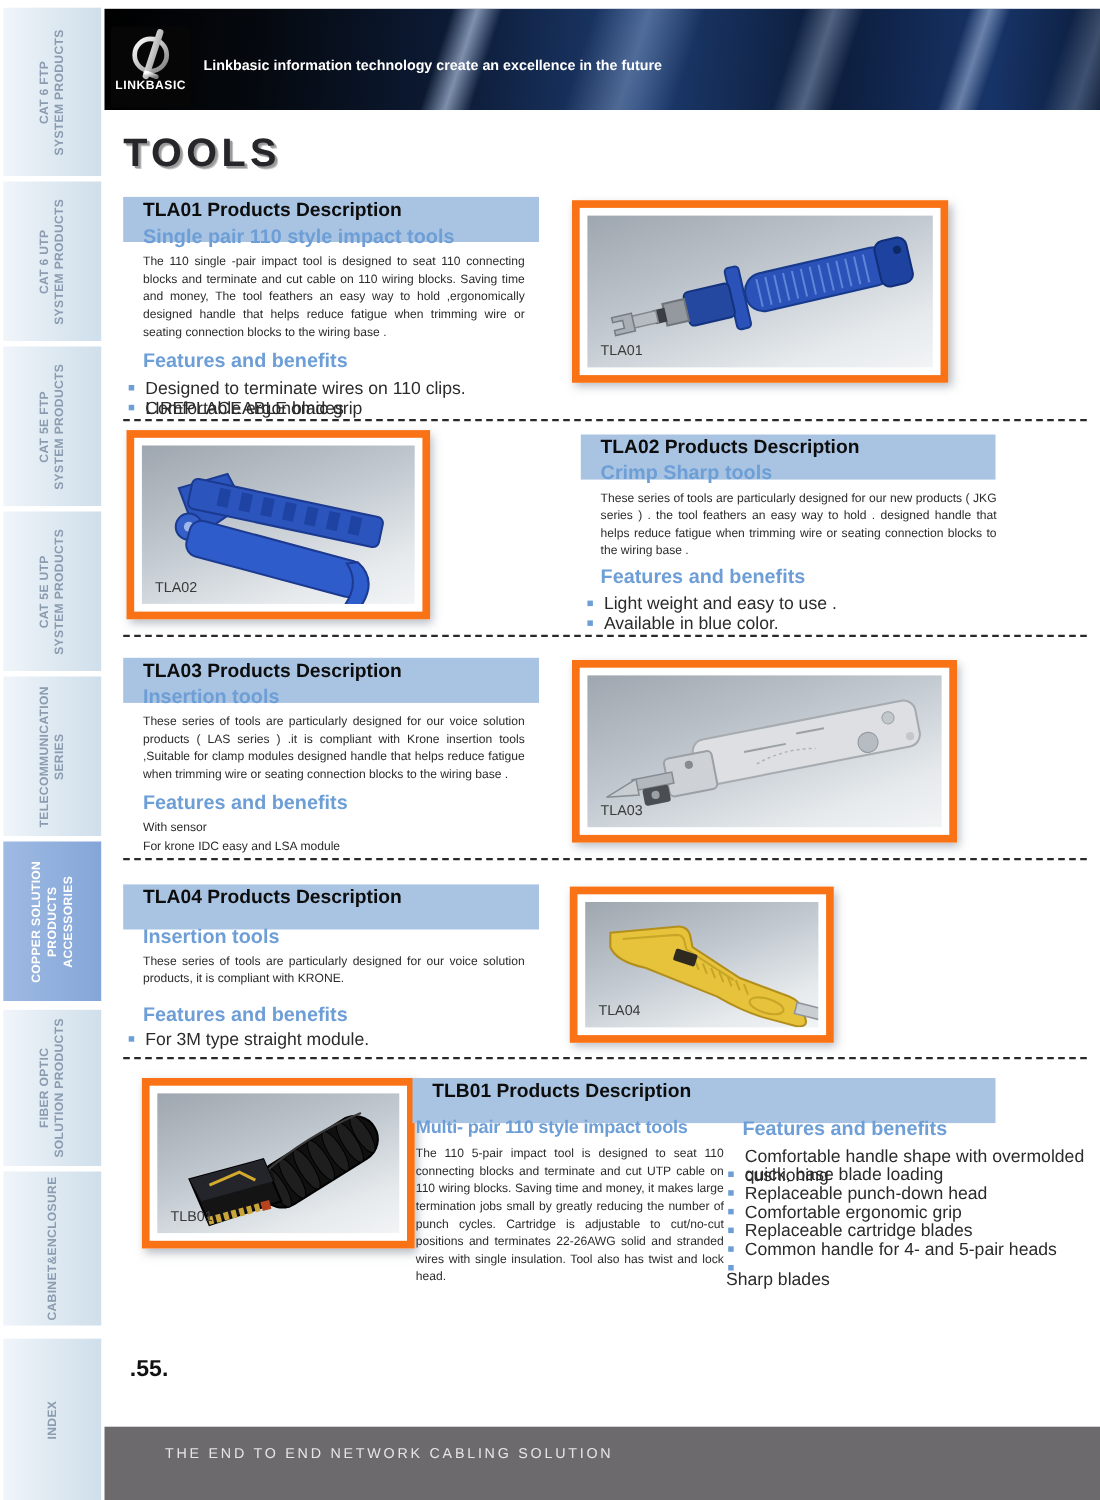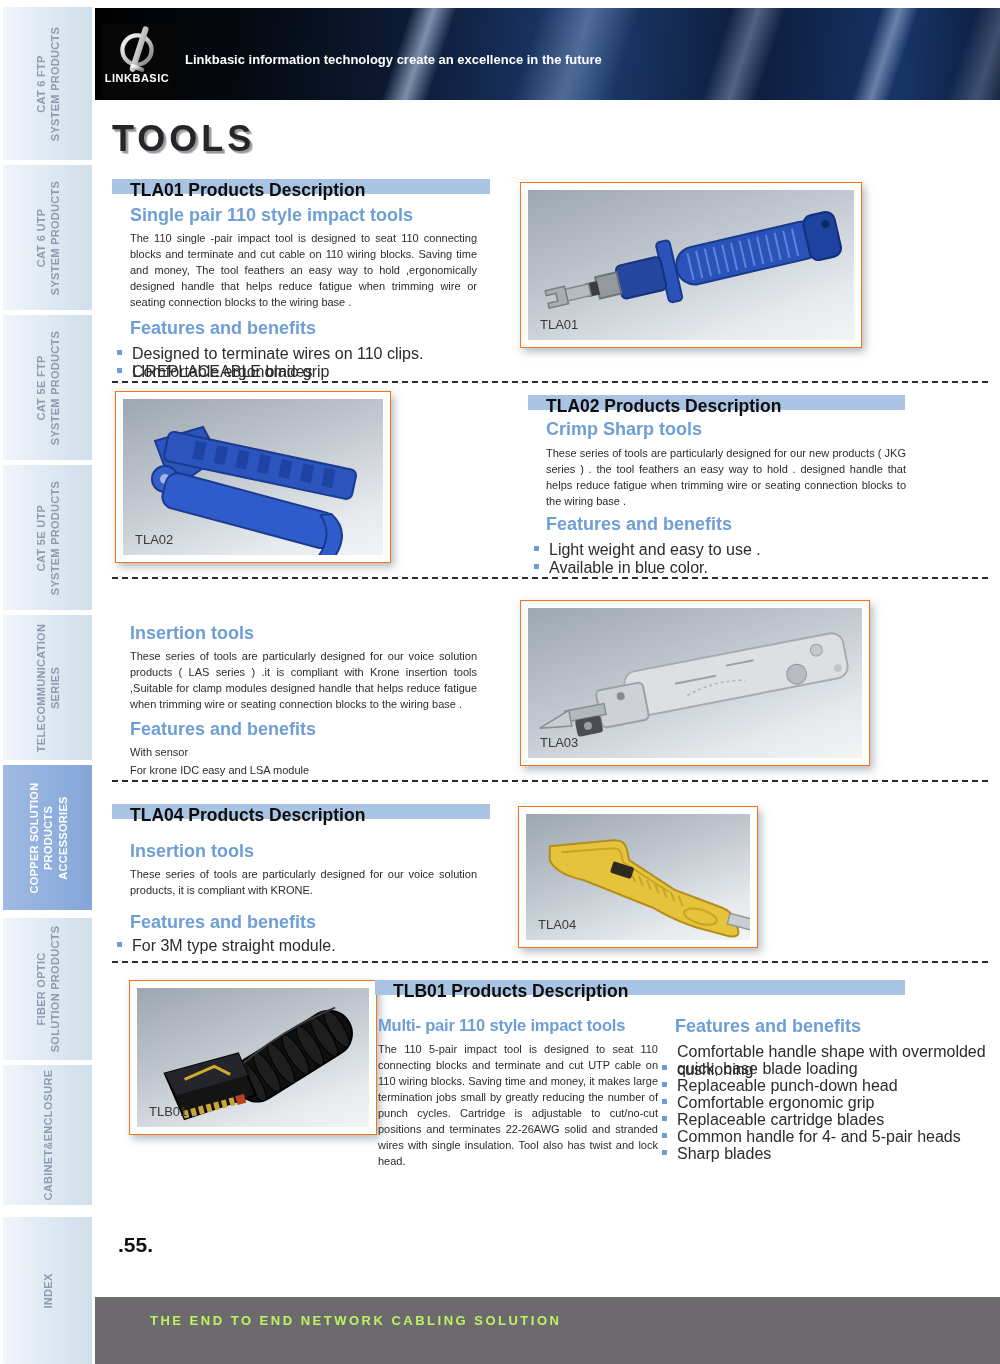--- a/index.html
+++ b/index.html
@@ -25,45 +25,45 @@
   .logo-box { position:absolute; left:6px; top:16px; width:72px; height:74px; background:#060606;
     border-radius:3px; text-align:center; }
   .logo-box svg { display:block; margin:2px auto 0; }
   .logo-word { color:#ffffff; font-weight:bold; font-size:11px; letter-spacing:.5px; margin-top:-2px; }
   .tagline { position:absolute; left:90px; top:44px; color:#ffffff; font-weight:bold; font-size:13px; }
 
   .tools-title { position:absolute; left:112px; top:118px; font-size:36px; font-weight:800;
     letter-spacing:4px; color:#26262a; text-shadow:2px 2px 0 #9a9a9a, 3px 3px 0 #c4c4c4; }
 
   
-  .section-bar { position:absolute; height:15px; background:#a9c4e3; color:#0d0d0d;
+  .section-bar { position:absolute; height:41px; background:#a9c4e3; color:#0d0d0d;
     font-size:17.5px; font-weight:bold; line-height:23px; padding-left:18px; }
   .sub-heading { position:absolute; color:#6d9ed6; font-weight:bold; font-size:18px; }
   .body-text { position:absolute; font-size:11px; line-height:1.45; color:#2b2b2b; text-align:justify; }
   .features-title { position:absolute; color:#6d9ed6; font-weight:bold; font-size:18px; }
   .bullet-list { position:absolute; }
   .bullet-row { display:flex; align-items:flex-start; height:18px; font-size:16px; color:#2b2b2b; }
   .bullet-row .sq { flex:0 0 auto; width:5px; height:5px; background:#6d9ed6; margin:5px 10px 0 2px; }
   .bullet-row.no-sq { padding-left:17px; }
   .plain-lines { position:absolute; font-size:11px; line-height:1.6; color:#2b2b2b; }
 
   .dashed-sep { position:absolute; height:0; border-top:2px dashed #2a2a2a; }
 
   
-  .photo-frame { position:absolute; background:#ffffff; border:1px solid #f97316; padding:7px;
+  .photo-frame { position:absolute; background:#ffffff; border:7px solid #f97316; padding:7px;
     box-shadow:3px 4px 8px rgba(110,120,135,.5); }
   .photo-inner { position:relative; width:100%; height:100%;
     background:linear-gradient(160deg,#9ea6af 0%, #c2c9d0 45%, #e6eaed 80%, #f2f4f5 100%); overflow:hidden; }
   .photo-inner svg { position:absolute; left:0; top:0; width:100%; height:100%; }
   .photo-label { position:absolute; left:12px; bottom:8px; font-size:13px; color:#3a3a3a; }
 
   
   .page-number { position:absolute; left:118px; top:1233px; font-size:21px; font-weight:bold; color:#111111; }
   .footer-bar { position:absolute; left:95px; top:1297px; width:905px; height:67px; background:#6d6a6e; }
-  .footer-text { position:absolute; left:55px; top:16px; color:#bef264; font-weight:bold;
+  .footer-text { position:absolute; left:55px; top:16px; color:#e5e5e5; font-weight:normal;
     font-size:13px; letter-spacing:2.5px; }
 </style>
 </head>
 <body>
 
 <div class="page">
 
   <div class="sidebar-tab" style="top:7px;height:153px;">
     <div class="tab-text">
         <div>CAT 6 FTP</div>
@@ -214,20 +214,21 @@
         <span class="sq"></span>
         <span>Light weight and easy to use .</span>
       </div>
     <div class="bullet-row">
         <span class="sq"></span>
         <span>Available in blue color.</span>
       </div>
   </div>
   <div class="dashed-sep" style="left:112px;top:577px;width:876px;"></div>
 
+  <div class="section-bar" style="left:112px;top:598px;width:378px;">TLA03 Products Description</div>
   <div class="sub-heading" style="left:130px;top:623px;">Insertion tools</div>
   <div class="body-text" style="left:130px;top:649px;width:347px;">These series of tools are particularly designed for our voice solution products ( LAS series ) .it is compliant with Krone insertion tools ,Suitable for clamp modules designed handle that helps reduce fatigue when trimming wire or seating connection blocks to the wiring base .</div>
   <div class="features-title" style="left:130px;top:719px;">Features and benefits</div>
   <div class="plain-lines" style="left:130px;top:744px;width:360px;">
     <div>With sensor</div>
     <div>For krone IDC easy and LSA module</div>
   </div>
   <div class="photo-frame" style="left:520px;top:600px;width:350px;height:166px;">
     <div class="photo-inner">
       <svg viewBox="0 0 336 150">
@@ -333,21 +334,21 @@
         <span>Comfortable ergonomic grip</span>
       </div>
     <div class="bullet-row" style="height:17px;">
         <span class="sq"></span>
         <span>Replaceable cartridge blades</span>
       </div>
     <div class="bullet-row" style="height:17px;">
         <span class="sq"></span>
         <span>Common handle for 4- and 5-pair heads</span>
       </div>
-    <div class="bullet-row" style="height:17px;">
+    <div class="bullet-row" style="height:17px;flex-direction:column;">
         <span class="sq"></span>
         <span>Sharp blades</span>
       </div>
   </div>
 
   <div class="page-number">.55.</div>
   <div class="footer-bar">
     <div class="footer-text">THE END TO END NETWORK CABLING SOLUTION</div>
   </div>
 

